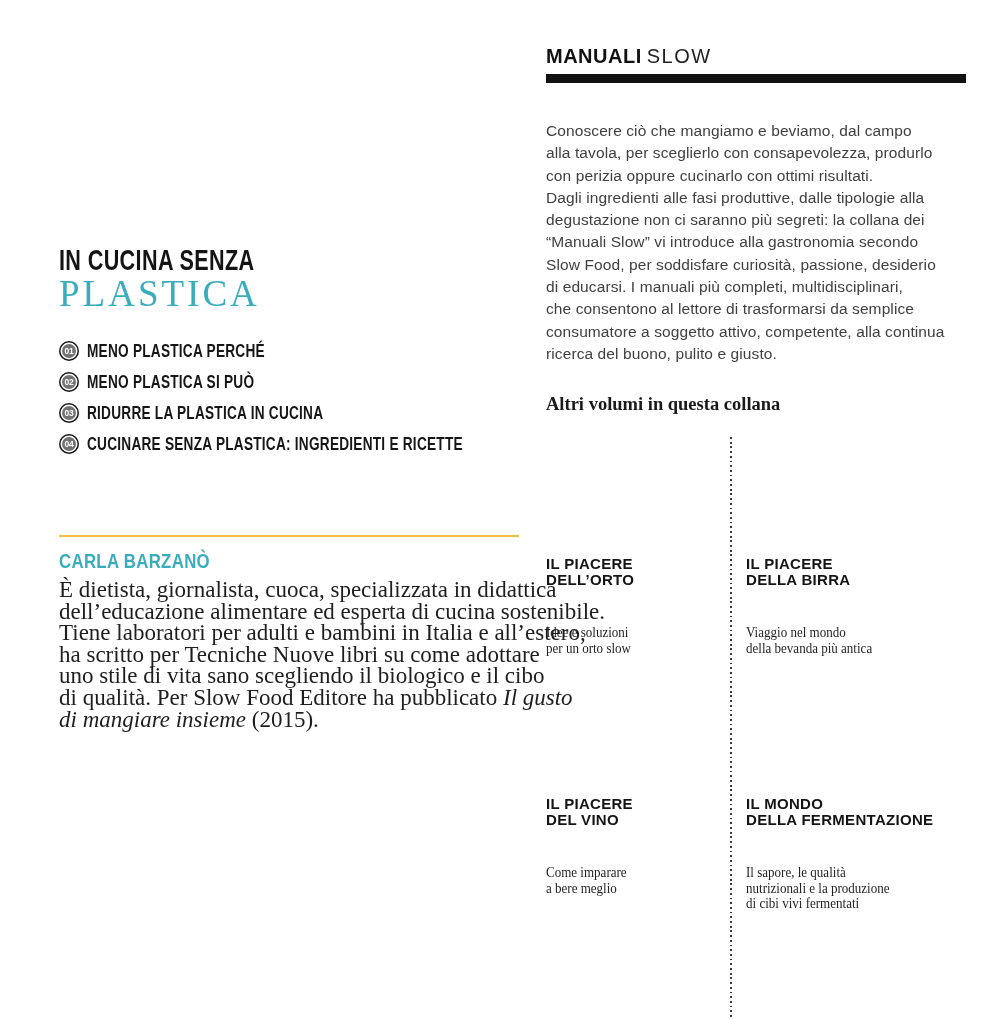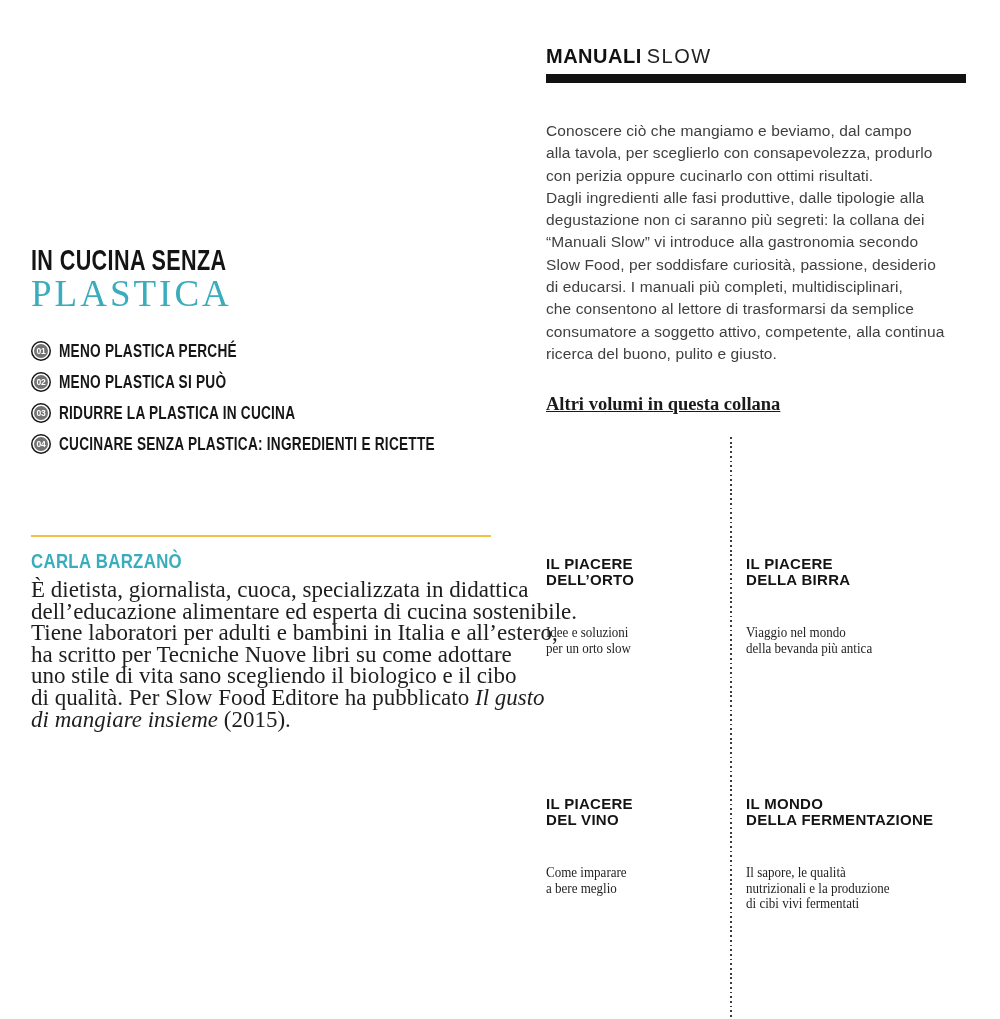--- a/index.html
+++ b/index.html
@@ -4,21 +4,21 @@
 <style>
   html,body{margin:0;padding:0;}
   body{
     width:1000px;height:1019px;background:#ffffff;position:relative;overflow:hidden;
     font-family:"Liberation Sans",sans-serif;color:#1d1d1b;
     -webkit-font-smoothing:antialiased;
   }
   .page{position:absolute;inset:0;}
 
   
-  .col-left{position:absolute;left:31px;top:0;width:492px;}
+  .col-left{position:absolute;left:59px;top:0;width:492px;}
   .title-kicker{
     margin-top:246px;font-size:30px;font-weight:700;line-height:27px;color:#141414;
     transform:scaleX(0.72);transform-origin:0 50%;white-space:nowrap;letter-spacing:.5px;
   }
   .title-main{
     font-family:"Liberation Serif",serif;font-weight:400;font-size:37px;line-height:40px;
     color:#3aadbd;letter-spacing:3px;margin-top:1px;white-space:nowrap;
   }
   .chapters{list-style:none;margin:27px 0 0 0;padding:0;}
   .chapter-item{display:flex;align-items:flex-start;height:21px;margin-bottom:10px;}
@@ -49,21 +49,21 @@
   .brand{margin-top:44px;font-size:20px;line-height:24px;white-space:nowrap;color:#111;}
   .brand-bold{font-weight:700;letter-spacing:.5px;}
   .brand-light{font-weight:400;letter-spacing:1.5px;margin-left:5px;color:#222;}
   .header-rule{border:0;height:9px;background:#111;margin:6px 0 0 0;width:420px;}
   .intro{
     margin:37px 0 0 0;font-size:15.5px;line-height:22.3px;color:#3f3f3f;
     white-space:pre;letter-spacing:.1px;
   }
   .series-heading{
     margin:27px 0 0 0;font-family:"Liberation Serif",serif;font-weight:700;
-    font-size:18.5px;line-height:24px;color:#1a1a1a;text-decoration:underline;
+    font-size:18.5px;line-height:24px;color:#1a1a1a;
   }
   .series-columns{display:flex;margin-top:32px;}
   .series-col{white-space:pre;}
   .series-col.left{width:200px;flex:none;}
   .series-col.right{flex:1;}
   .book-entry{margin-bottom:14px;}
   .book-title{
     font-size:15px;font-weight:700;line-height:15.5px;color:#141414;letter-spacing:.3px;
   }
   .book-desc{

